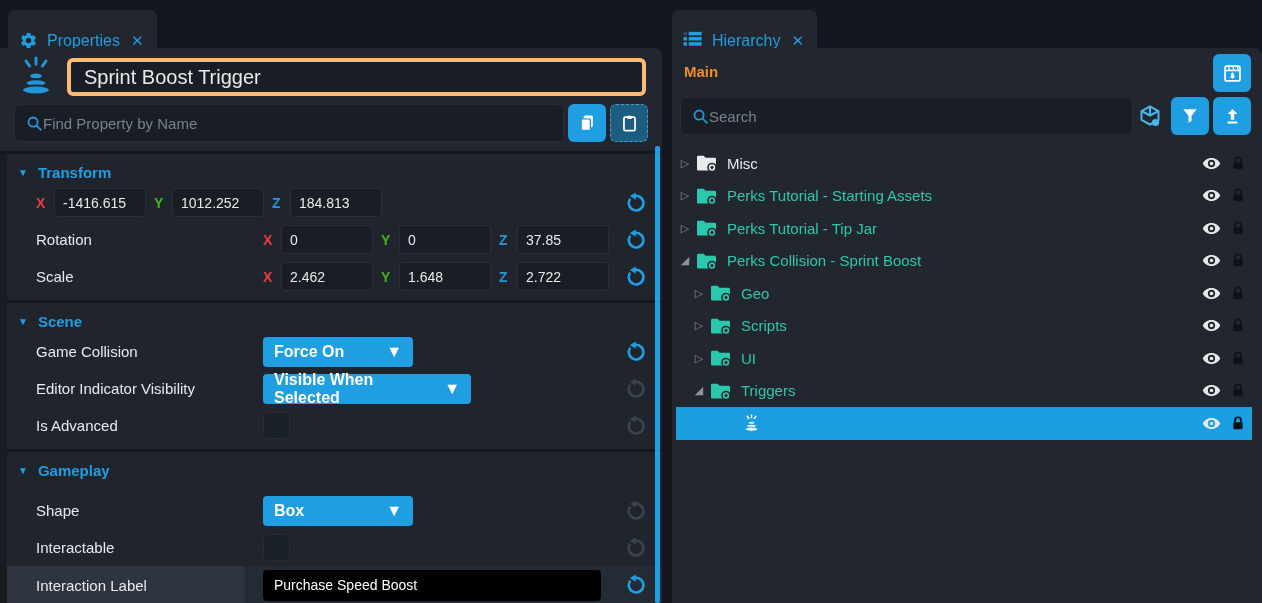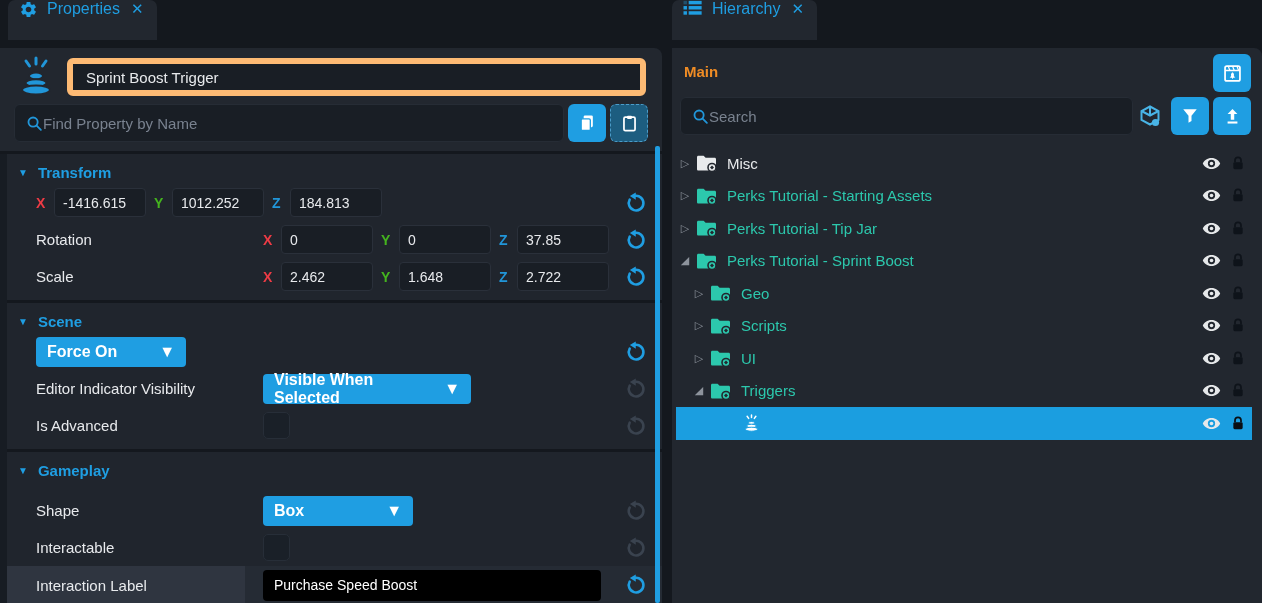--- a/index.html
+++ b/index.html
@@ -17,32 +17,32 @@
     --text:#e8eaed;
     --muted:#79828f;
     --sel:#1b9ee0;
     --reset-off:#3a434f;
   }
   *{margin:0;padding:0;box-sizing:border-box;font-family:"Liberation Sans",sans-serif}
   html,body{width:1262px;height:603px;background:var(--bg);overflow:hidden}
   .panel{position:absolute;top:0;height:603px}
   .panel-left{left:0;width:662px}
   .panel-right{left:672px;width:590px}
-  .tab{display:inline-flex;align-items:flex-start;gap:9px;height:40px;margin-top:0;
+  .tab{display:inline-flex;align-items:flex-end;gap:9px;height:40px;margin-top:10px;
        padding:0 13px 0 11px;background:var(--panel);border-radius:7px 7px 0 0;}
   .tab-label{color:var(--accent);font-size:16px}
   .tab-close{color:var(--accent);font-size:15px;cursor:pointer;margin-left:2px}
   .panel-body{position:absolute;left:0;right:0;top:48px;bottom:0;background:var(--panel);
               border-top-right-radius:8px;overflow:hidden}
   .panel-left .tab{margin-left:8px}
 
   
   .name-row{display:flex;align-items:center;gap:13px;padding:8px 16px 0 18px}
-  .name-input{flex:1;height:38px;background:var(--input);border:6px solid #fdba74;border-radius:6px;
-              color:var(--text);font-size:15px;padding:0 13px;outline:none}
+  .name-input{flex:1;height:38px;background:var(--input);border:4px solid #fdba74;border-radius:6px;
+              color:var(--text);font-size:20px;padding:0 13px;outline:none}
   .search-row{display:flex;align-items:center;padding:6px 14px 9px 14px}
   .search-box{flex:1;height:38px;background:var(--input);border:1px solid #262c35;border-radius:6px;
               display:flex;align-items:center;padding:0 11px}
   .ph{color:var(--muted);font-size:15px}
   .sq-btn{width:38px;height:38px;border-radius:6px;background:var(--accent);display:flex;
           align-items:center;justify-content:center;margin-left:4px;cursor:pointer;flex:0 0 auto}
   .sq-btn.ghost{background:#1d5d80;border:1px dashed #4b9cc9}
 
   .sections{position:relative;border-top:3px solid var(--bg);height:455px;background:var(--panel2)}
   .sections::before{content:"";position:absolute;left:0;top:0;bottom:0;width:7px;background:#171c23}
@@ -195,20 +195,21 @@
               </svg></span>
         </div>
       </div>
 
       <div class="section">
         <div class="sec-head">
           <span class="sec-arrow">▼</span>
           <span class="sec-title">Scene</span>
         </div>
         <div class="prow">
+          <span class="plabel">Game Collision</span>
           <div class="dropdown dd-w150">
             <span>Force On</span>
             <span class="dd-arrow">▼</span>
           </div>
           <span class="reset"><svg width="22" height="22" viewBox="0 0 24 24">
                 <path d="M6.2 8.2A8 8 0 1 0 12 4.2" fill="none" stroke="currentColor" stroke-width="2.8" stroke-linecap="round"></path>
                 <polygon points="12.8,0.6 12.8,8.4 6.4,4.4" fill="currentColor"></polygon>
               </svg></span>
         </div>
         <div class="prow">
@@ -416,21 +417,21 @@
         <div class="tree-row lv0">
     <span class="twisty">◢</span>
     <span class="t-ic folder-ic">
       <svg width="21" height="18" viewBox="0 0 21 18">
         <path d="M1 3.2c0-.8.6-1.4 1.4-1.4h5.2l2 2h9c.8 0 1.4.6 1.4 1.4v10c0 .8-.6 1.4-1.4 1.4H2.4c-.8 0-1.4-.6-1.4-1.4z" fill="currentColor"></path>
         <circle cx="16" cy="13.5" r="4" fill="currentColor" stroke="#22272f" stroke-width="1.6"></circle>
         <rect x="14.6" y="12.1" width="2.8" height="2.8" fill="#22272f" transform="rotate(45 16 13.5)"></rect>
       </svg>
     </span>
 
-    <span class="t-label">Perks Tutorial - Sprint Boost</span>
+    <span class="t-label">Perks Collision - Sprint Boost</span>
     <span class="row-right">
       <span class="eye">
         <svg width="19" height="19" viewBox="0 0 24 24">
                 <path d="M12 5C6.7 5 2.4 8.5 1 12c1.4 3.5 5.7 7 11 7s9.6-3.5 11-7c-1.4-3.5-5.7-7-11-7zm0 11.6A4.6 4.6 0 1 1 12 7.4a4.6 4.6 0 0 1 0 9.2z" fill="currentColor"></path>
                 <circle cx="12" cy="12" r="2.3" fill="currentColor"></circle>
               </svg>
       </span>
       <span class="lock">
         <svg width="16" height="17" viewBox="0 0 24 24">
                 <path d="M7.5 10V7.2a4.5 4.5 0 0 1 9 0V10" fill="none" stroke="currentColor" stroke-width="2.6"></path>

